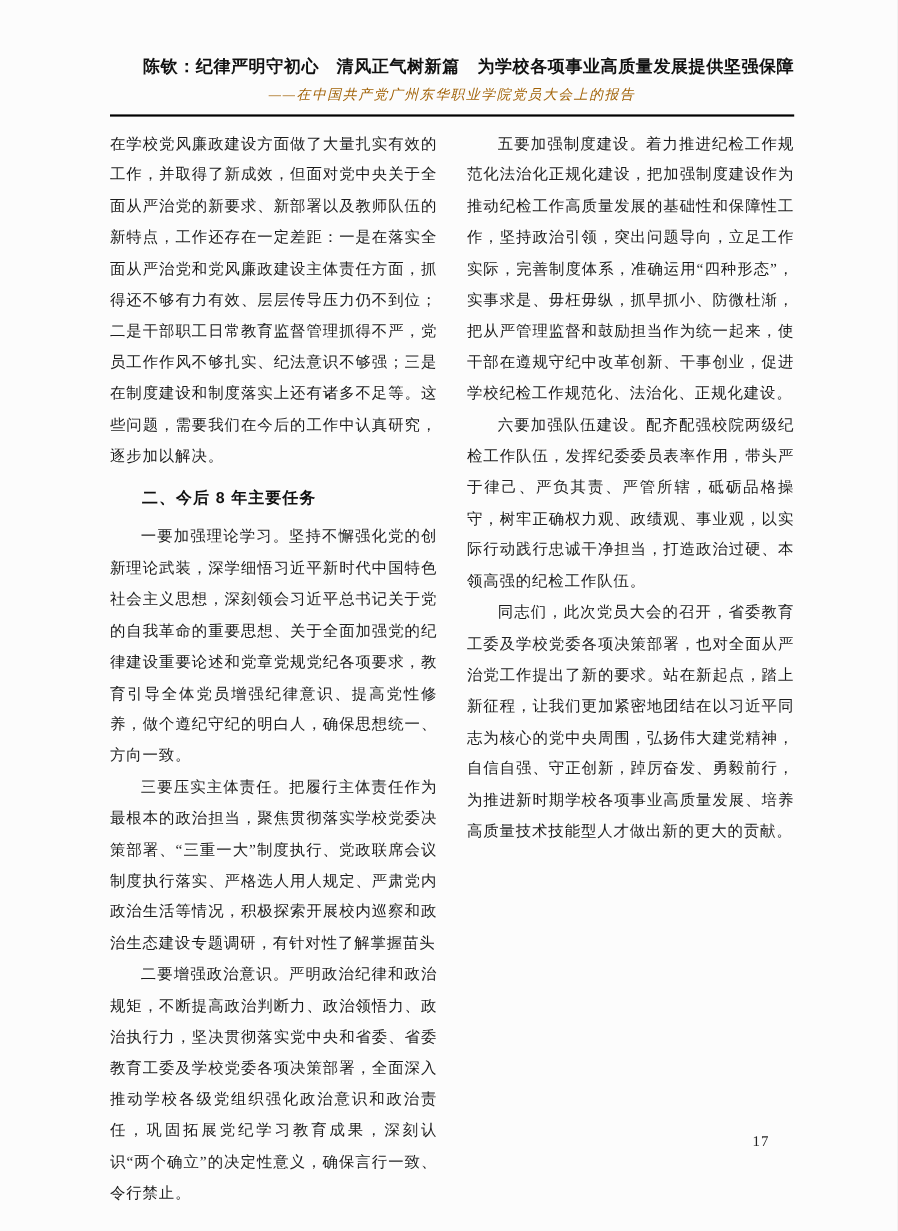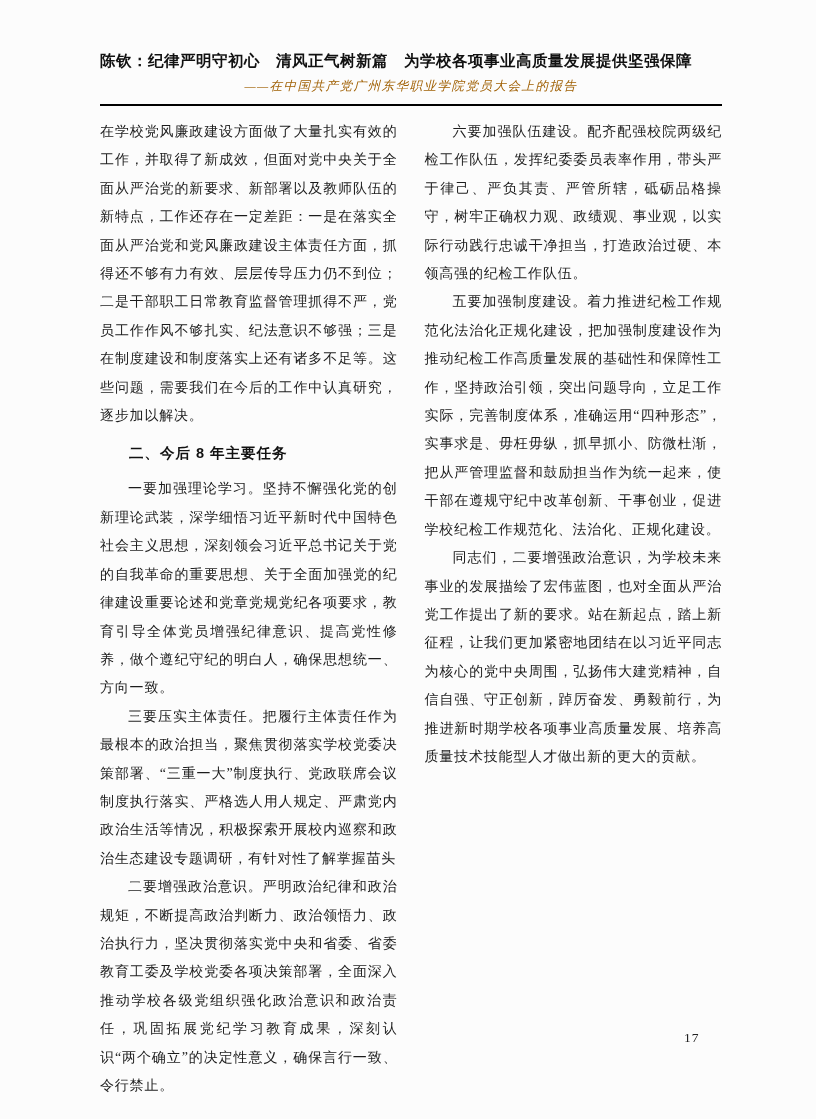--- a/index.html
+++ b/index.html
@@ -13,21 +13,21 @@
     font-family:"Liberation Serif","DejaVu Serif",serif;
     color:#1c1c1c;
     overflow:hidden;
   }
   .doc-title {
     margin:0;
     font-family:"Liberation Sans","DejaVu Sans",sans-serif;
     font-weight:700;
     font-size:15.5px;
     line-height:22px;
-    text-align:left;
+    text-align:right;
     letter-spacing:0.5px;
     color:#111;
     white-space:nowrap;
   }
   .doc-subtitle {
     margin-top:6px;
     font-style:italic;
     font-size:12.5px;
     letter-spacing:1.5px;
     text-align:center;
@@ -89,22 +89,22 @@
 
     <section class="col">
       <p class="para cont">在学校党风廉政建设方面做了大量扎实有效的工作，并取得了新成效，但面对党中央关于全面从严治党的新要求、新部署以及教师队伍的新特点，工作还存在一定差距：一是在落实全面从严治党和党风廉政建设主体责任方面，抓得还不够有力有效、层层传导压力仍不到位；二是干部职工日常教育监督管理抓得不严，党员工作作风不够扎实、纪法意识不够强；三是在制度建设和制度落实上还有诸多不足等。这些问题，需要我们在今后的工作中认真研究，逐步加以解决。</p>
       <h2 class="section-heading">二、今后 8 年主要任务</h2>
       <p class="para">一要加强理论学习。坚持不懈强化党的创新理论武装，深学细悟习近平新时代中国特色社会主义思想，深刻领会习近平总书记关于党的自我革命的重要思想、关于全面加强党的纪律建设重要论述和党章党规党纪各项要求，教育引导全体党员增强纪律意识、提高党性修养，做个遵纪守纪的明白人，确保思想统一、方向一致。</p>
       <p class="para">三要压实主体责任。把履行主体责任作为最根本的政治担当，聚焦贯彻落实学校党委决策部署、“三重一大”制度执行、党政联席会议制度执行落实、严格选人用人规定、严肃党内政治生活等情况，积极探索开展校内巡察和政治生态建设专题调研，有针对性了解掌握苗头</p>
       <p class="para">二要增强政治意识。严明政治纪律和政治规矩，不断提高政治判断力、政治领悟力、政治执行力，坚决贯彻落实党中央和省委、省委教育工委及学校党委各项决策部署，全面深入推动学校各级党组织强化政治意识和政治责任，巩固拓展党纪学习教育成果，深刻认识“两个确立”的决定性意义，确保言行一致、令行禁止。</p>
     </section>
 
     <section class="col">
+      <p class="para">五要加强制度建设。着力推进纪检工作规范化法治化正规化建设，把加强制度建设作为推动纪检工作高质量发展的基础性和保障性工作，坚持政治引领，突出问题导向，立足工作实际，完善制度体系，准确运用“四种形态”，实事求是、毋枉毋纵，抓早抓小、防微杜渐，把从严管理监督和鼓励担当作为统一起来，使干部在遵规守纪中改革创新、干事创业，促进学校纪检工作规范化、法治化、正规化建设。</p>
       <p class="para">六要加强队伍建设。配齐配强校院两级纪检工作队伍，发挥纪委委员表率作用，带头严于律己、严负其责、严管所辖，砥砺品格操守，树牢正确权力观、政绩观、事业观，以实际行动践行忠诚干净担当，打造政治过硬、本领高强的纪检工作队伍。</p>
-      <p class="para">五要加强制度建设。着力推进纪检工作规范化法治化正规化建设，把加强制度建设作为推动纪检工作高质量发展的基础性和保障性工作，坚持政治引领，突出问题导向，立足工作实际，完善制度体系，准确运用“四种形态”，实事求是、毋枉毋纵，抓早抓小、防微杜渐，把从严管理监督和鼓励担当作为统一起来，使干部在遵规守纪中改革创新、干事创业，促进学校纪检工作规范化、法治化、正规化建设。</p>
-      <p class="para">同志们，二要增强政治意识，为学校未来事业的发展描绘了宏伟蓝图，也对全面从严治党工作提出了新的要求。站在新起点，踏上新征程，让我们更加紧密地团结在以习近平同志为核心的党中央周围，弘扬伟大建党精神，自信自强、守正创新，踔厉奋发、勇毅前行，为推进新时期学校各项事业高质量发展、培养高质量技术技能型人才做出新的更大的贡献。</p>
+      <p class="para">同志们，此次党员大会的召开，省委教育工委及学校党委各项决策部署，也对全面从严治党工作提出了新的要求。站在新起点，踏上新征程，让我们更加紧密地团结在以习近平同志为核心的党中央周围，弘扬伟大建党精神，自信自强、守正创新，踔厉奋发、勇毅前行，为推进新时期学校各项事业高质量发展、培养高质量技术技能型人才做出新的更大的贡献。</p>
     </section>
 
   </main>
 
   <div class="page-number">17</div>
 
 </div>
 
 </body></html>

